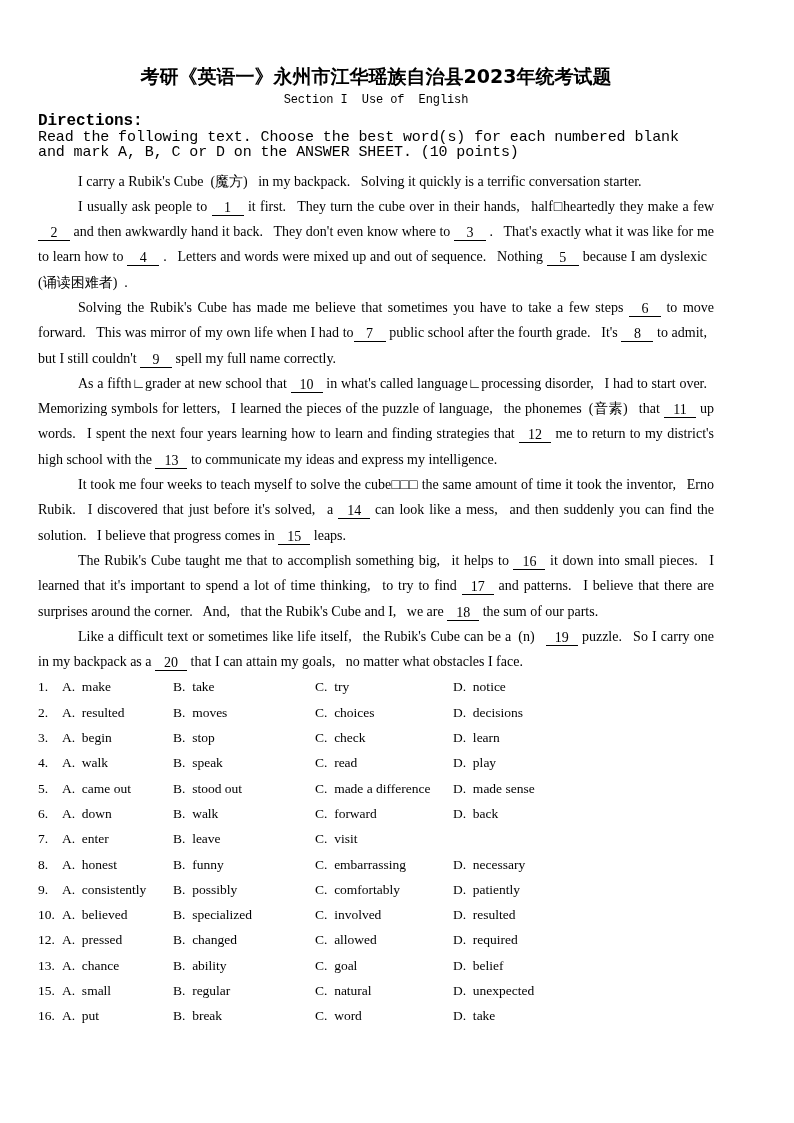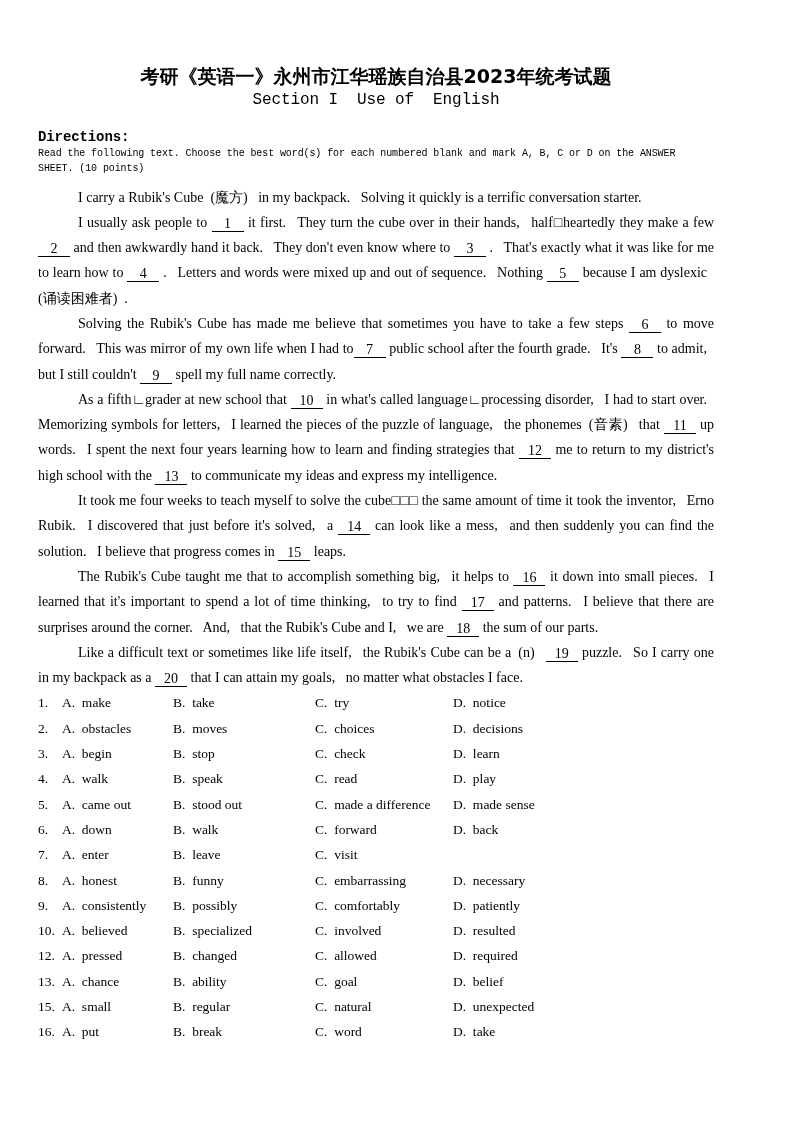--- a/index.html
+++ b/index.html
@@ -18,36 +18,36 @@
     text-align: center;
     font-family: "DejaVu Sans", "Liberation Sans", sans-serif;
     font-weight: bold;
     font-size: 19px;
     line-height: 24px;
     color: #000;
   }
   .section-heading {
     text-align: center;
     font-family: "Liberation Mono", "DejaVu Sans Mono", monospace;
-    font-size: 16px;
+    font-size: 12px;
     letter-spacing: -0.1px;
     line-height: 16px;
     white-space: pre;
   }
   .dir-label {
-    margin-top: 22px;
+    margin-top: 6px;
     font-family: "Liberation Mono", "DejaVu Sans Mono", monospace;
     font-weight: bold;
-    font-size: 14px;
+    font-size: 16px;
     letter-spacing: -0.1px;
     line-height: 15.5px;
   }
   .dir-text {
     font-family: "Liberation Mono", "DejaVu Sans Mono", monospace;
-    font-size: 10px;
+    font-size: 15px;
     letter-spacing: -0.1px;
     line-height: 15.5px;
   }
   .passage {
     margin-top: 8px;
     font-family: "Liberation Serif", "DejaVu Serif", serif;
     font-size: 14px;
     line-height: 25.3px;
     text-align: justify;
   }
@@ -98,21 +98,21 @@
   <div class="questions">
       <div class="q-row">
         <span class="q-num">1. </span>
         <span class="q-opt">A. make</span>
         <span class="q-opt">B. take</span>
         <span class="q-opt">C. try</span>
         <span class="q-opt">D. notice</span>
       </div>
       <div class="q-row">
         <span class="q-num">2. </span>
-        <span class="q-opt">A. obstacles</span>
+        <span class="q-opt">A. resulted</span>
         <span class="q-opt">B. moves</span>
         <span class="q-opt">C. choices</span>
         <span class="q-opt">D. decisions</span>
       </div>
       <div class="q-row">
         <span class="q-num">3. </span>
         <span class="q-opt">A. begin</span>
         <span class="q-opt">B. stop</span>
         <span class="q-opt">C. check</span>
         <span class="q-opt">D. learn</span>

